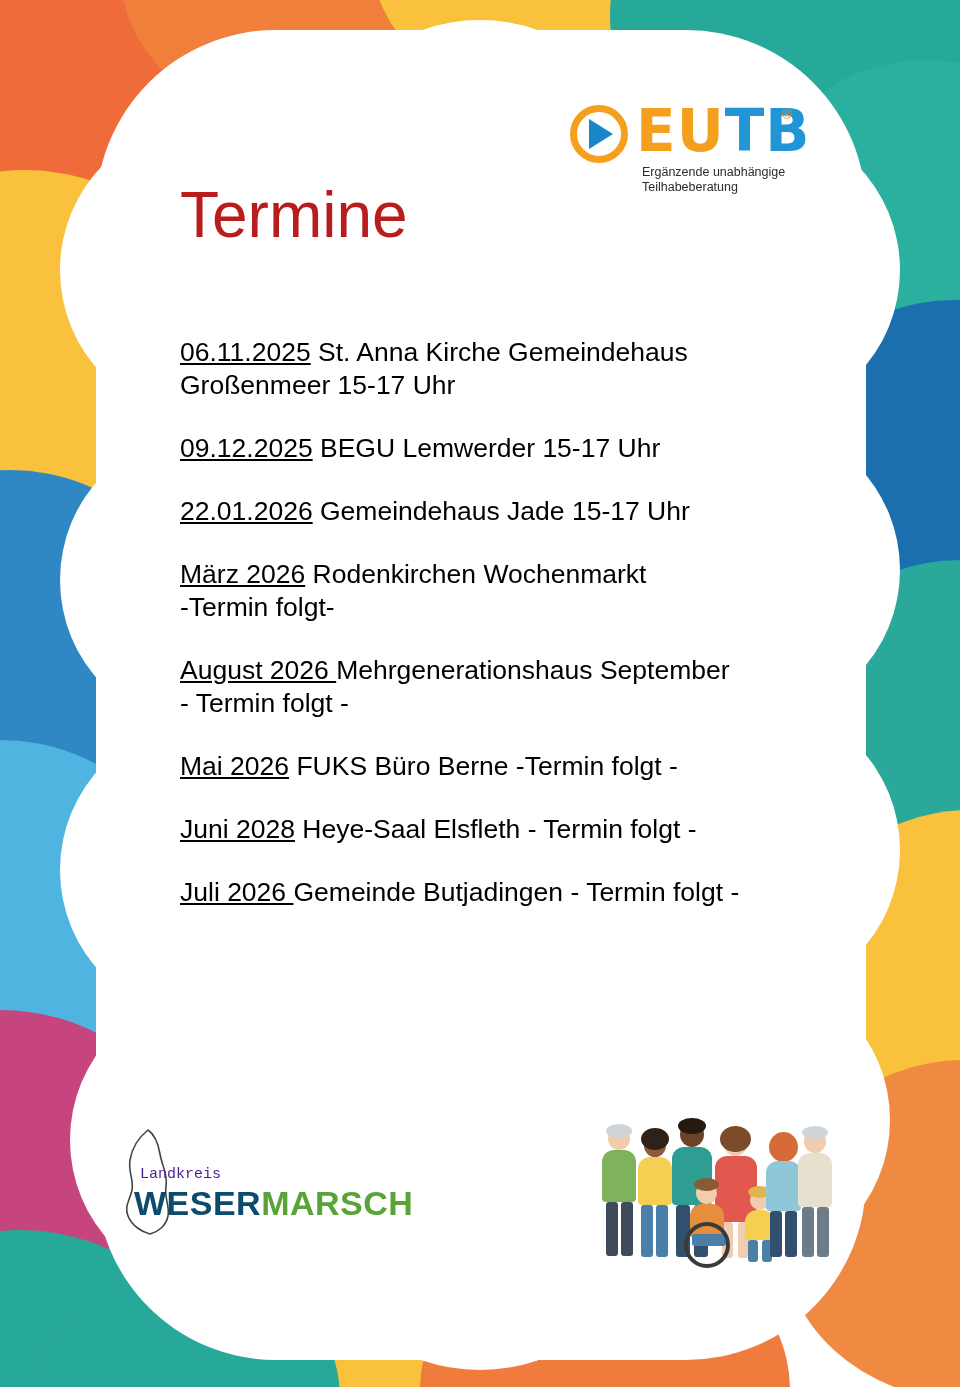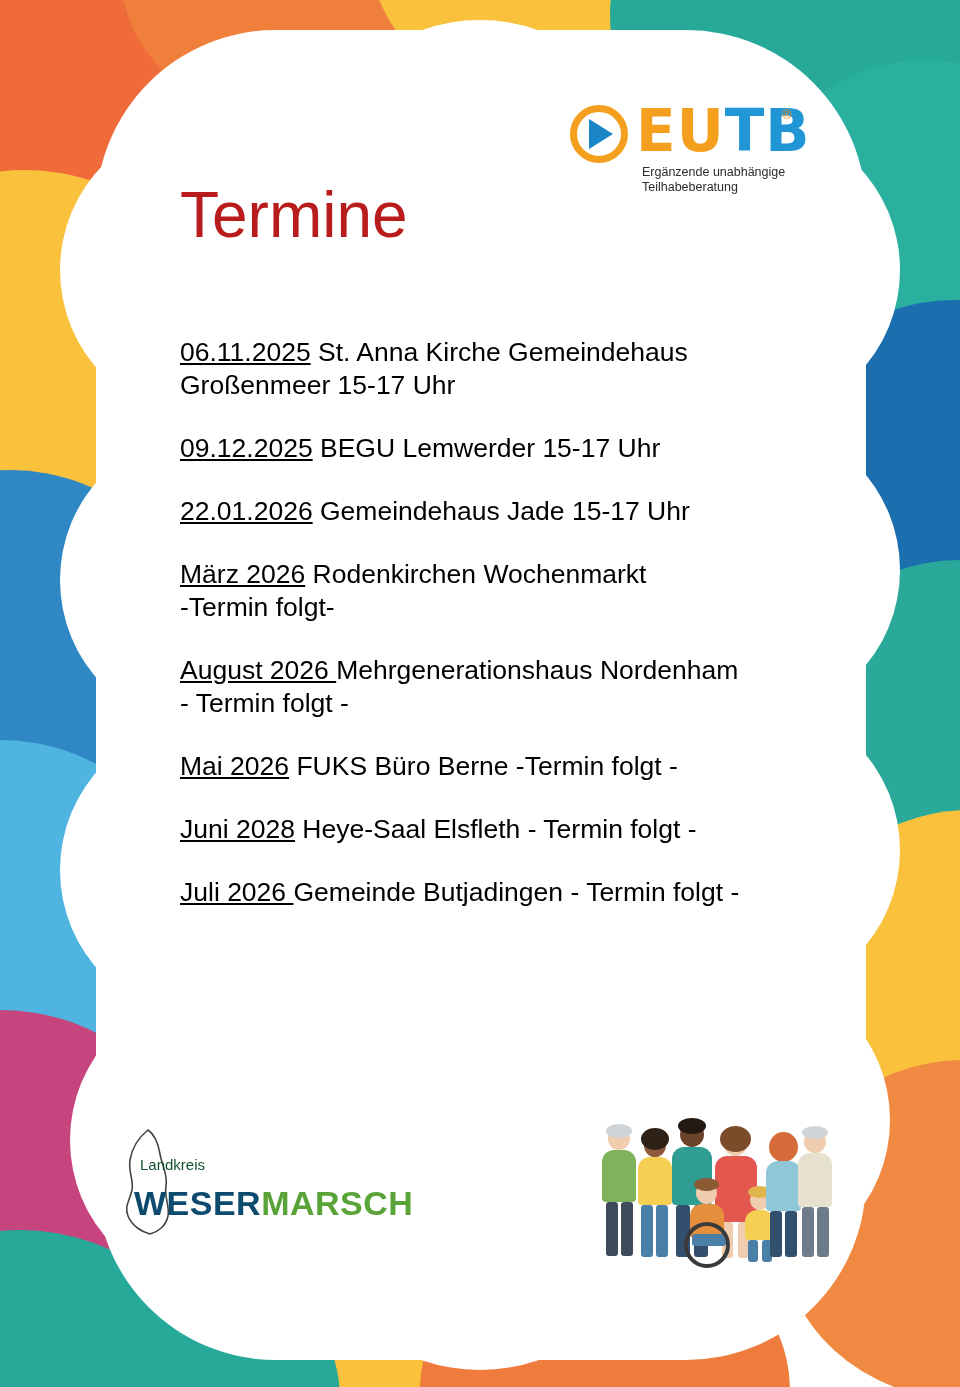--- a/index.html
+++ b/index.html
@@ -146,24 +146,24 @@
   .lk-map {
     position: absolute;
     left: 6px;
     top: 0;
     width: 62px;
     height: 108px;
   }
   .lk-small {
     position: absolute;
     left: 28px;
-    top: 28px;
+    top: 38px;
     font-size: 15px;
-    color: #14532d;
-    font-family: Liberation Sans, sans-serif;
+    color: #4c1d95;
+    font-family: Liberation Mono, monospace;
   }
   .lk-big {
     position: absolute;
     left: 22px;
     top: 56px;
     font-size: 34px;
     font-weight: bold;
     letter-spacing: 0.5px;
     font-family: "Liberation Sans", sans-serif;
   }
@@ -263,21 +263,21 @@
       <div class="event">
         <span class="when">22.01.2026</span><span> Gemeindehaus Jade 15-17 Uhr</span>
       </div>
 
       <div class="event">
         <span class="when">März 2026</span><span> Rodenkirchen Wochenmarkt</span>
         <span class="line2">-Termin folgt-</span>
       </div>
 
       <div class="event">
-        <span class="when">August 2026 </span><span>Mehrgenerationshaus Nordenham</span>
+        <span class="when">August 2026 </span><span>Mehrgenerationshaus September</span>
         <span class="line2">- Termin folgt -</span>
       </div>
 
       <div class="event">
         <span class="when">Mai 2026</span><span> FUKS Büro Berne -Termin folgt -</span>
       </div>
 
       <div class="event">
         <span class="when">Juni 2028</span><span> Heye-Saal Elsfleth - Termin folgt -</span>
       </div>

